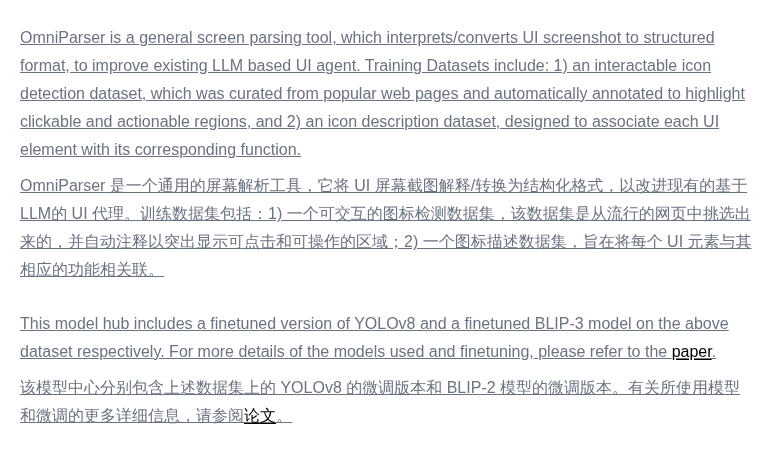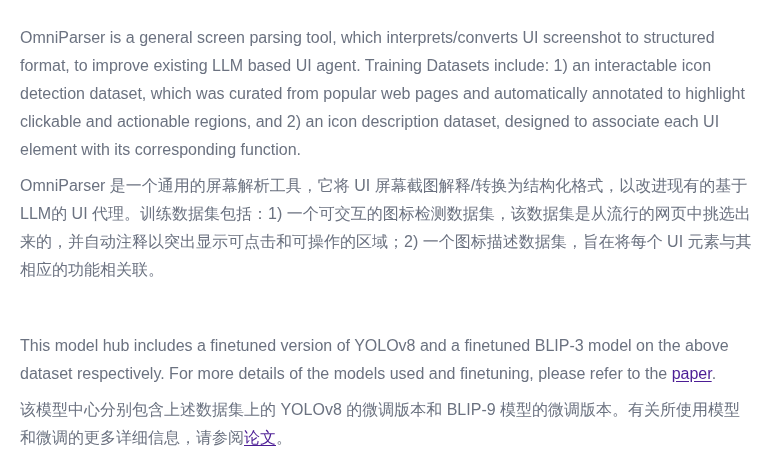--- a/index.html
+++ b/index.html
@@ -17,38 +17,39 @@
     box-sizing: border-box;
     width: 775px;
     padding: 24px 20px 0 20px;
   }
   .para {
     margin: 0 0 8px 0;
     font-size: 16px;
     line-height: 28px;
     color: #6b7280;
     word-wrap: break-word;
+    text-decoration: underline;
   }
   .para.gap-after {
-    margin-bottom: 48px;
+    margin-bottom: 26px;
   }
   .para.last {
     margin-bottom: 0;
   }
   .link {
-    color: #4c1d95;
+    color: #000000;
     text-decoration: underline;
     text-underline-offset: 2px;
     cursor: pointer;
   }
 </style>
 </head>
 <body>
 
 <main class="readme">
   <p class="para">OmniParser is a general screen parsing tool, which interprets/converts UI screenshot to structured format, to improve existing LLM based UI agent. Training Datasets include: 1) an interactable icon detection dataset, which was curated from popular web pages and automatically annotated to highlight clickable and actionable regions, and 2) an icon description dataset, designed to associate each UI element with its corresponding function.</p>
 
   <p class="para gap-after">OmniParser 是一个通用的屏幕解析工具，它将 UI 屏幕截图解释/转换为结构化格式，以改进现有的基于LLM的 UI 代理。训练数据集包括：1) 一个可交互的图标检测数据集，该数据集是从流行的网页中挑选出来的，并自动注释以突出显示可点击和可操作的区域；2) 一个图标描述数据集，旨在将每个 UI 元素与其相应的功能相关联。</p>
 
   <p class="para"><span>This model hub includes a finetuned version of YOLOv8 and a finetuned BLIP-3 model on the above dataset respectively. For more details of the models used and finetuning, please refer to the </span><a href="#" class="link">paper</a><span>.</span></p>
 
-  <p class="para last"><span>该模型中心分别包含上述数据集上的 YOLOv8 的微调版本和 BLIP-9 模型的微调版本。有关所使用模型和微调的更多详细信息，请参阅</span><a href="#" class="link">论文</a><span>。</span></p>
+  <p class="para last"><span>该模型中心分别包含上述数据集上的 YOLOv8 的微调版本和 BLIP-2 模型的微调版本。有关所使用模型和微调的更多详细信息，请参阅</span><a href="#" class="link">论文</a><span>。</span></p>
 </main>
 
 </body></html>

